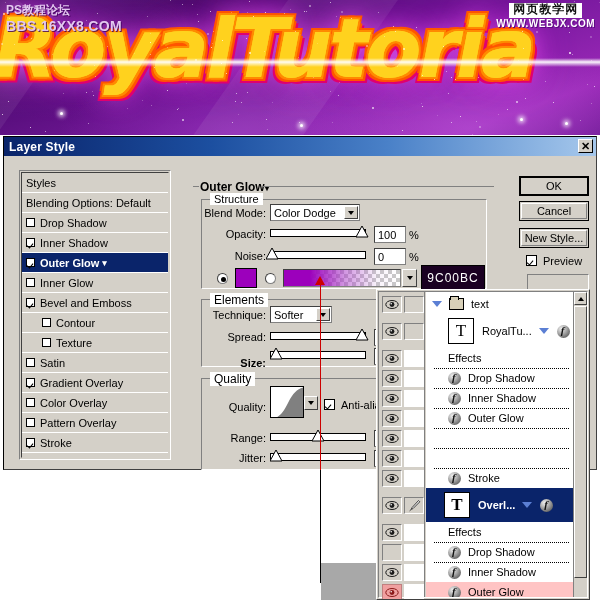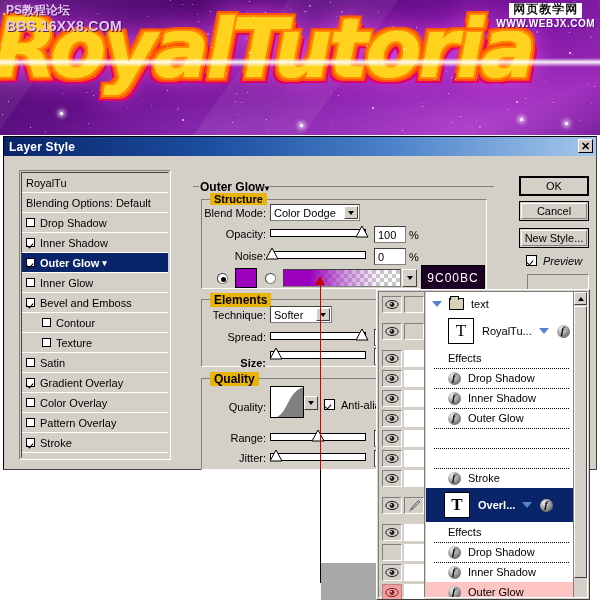--- a/index.html
+++ b/index.html
@@ -114,22 +114,22 @@
   }
   .srow.sel .cb { background:#fff; }
 
   
   .group {
     position:absolute;
     border:1px solid #808080;
     border-right-color:#fff; border-bottom-color:#fff;
   }
   .group > .glabel {
-    position:absolute; top:-7px; left:8px; background:#eab308;
-    padding:0 4px; font-weight:bold; font-size:11px; color:#000;
+    position:absolute; top:-7px; left:8px; background:#ffffff;
+    padding:0 4px; font-weight:normal; font-size:11px; color:#000;
   }
   .sectionlabel {
     position:absolute; font-weight:bold; font-size:12px; color:#000;
   }
 
   .field-label { position:absolute; text-align:right; font-size:11px; color:#000; }
   .combo {
     position:absolute; background:#fff; border:1px solid #808080;
     border-top-color:#404040; border-left-color:#404040;
     height:17px; display:flex; align-items:center; font-size:11px; padding-left:3px;
@@ -458,21 +458,21 @@
     <div id="titlebar">
       <span class="t">Layer Style</span>
       <div id="close-btn">✕</div>
     </div>
 
     <div id="dlgbody">
 
       <div id="styles-panel">
         <div id="styles-inner">
             <div class="srow hdr">
-              <span>RoyalTu</span>
+              <span>Styles</span>
             </div>
             <div class="srow hdr">
               <span>Blending Options: Default</span>
             </div>
             <div class="srow">
               <span class="cb"></span>
               <span>Drop Shadow</span>
             </div>
             <div class="srow">
               <span class="cb on"></span>
@@ -642,21 +642,21 @@
       </div>
       <div class="btn" style="left:515px; top:45px; width:70px;">
         <div class="inner"></div>
           <span style="position:relative;">Cancel</span>
       </div>
       <div class="btn" style="left:515px; top:72px; width:70px;">
         <div class="inner"></div>
           <span style="position:relative;">New Style...</span>
       </div>
       <div class="cb on" style="position:absolute; left:522px; top:99px; width:11px; height:11px;"></div>
-      <div style="position:absolute; left:539px; top:99px; font-size:11px;font-style:italic;">Preview</div>
+      <div style="position:absolute; left:539px; top:99px; font-size:11px;">Preview</div>
 
       <div id="preview-thumb" style="left:523px; top:118px; width:62px; height:40px;">
         <div class="blob"></div>
       </div>
 
     </div>
   </div>
 
   <div id="ann-head"></div>
   <div id="ann-line"></div>

